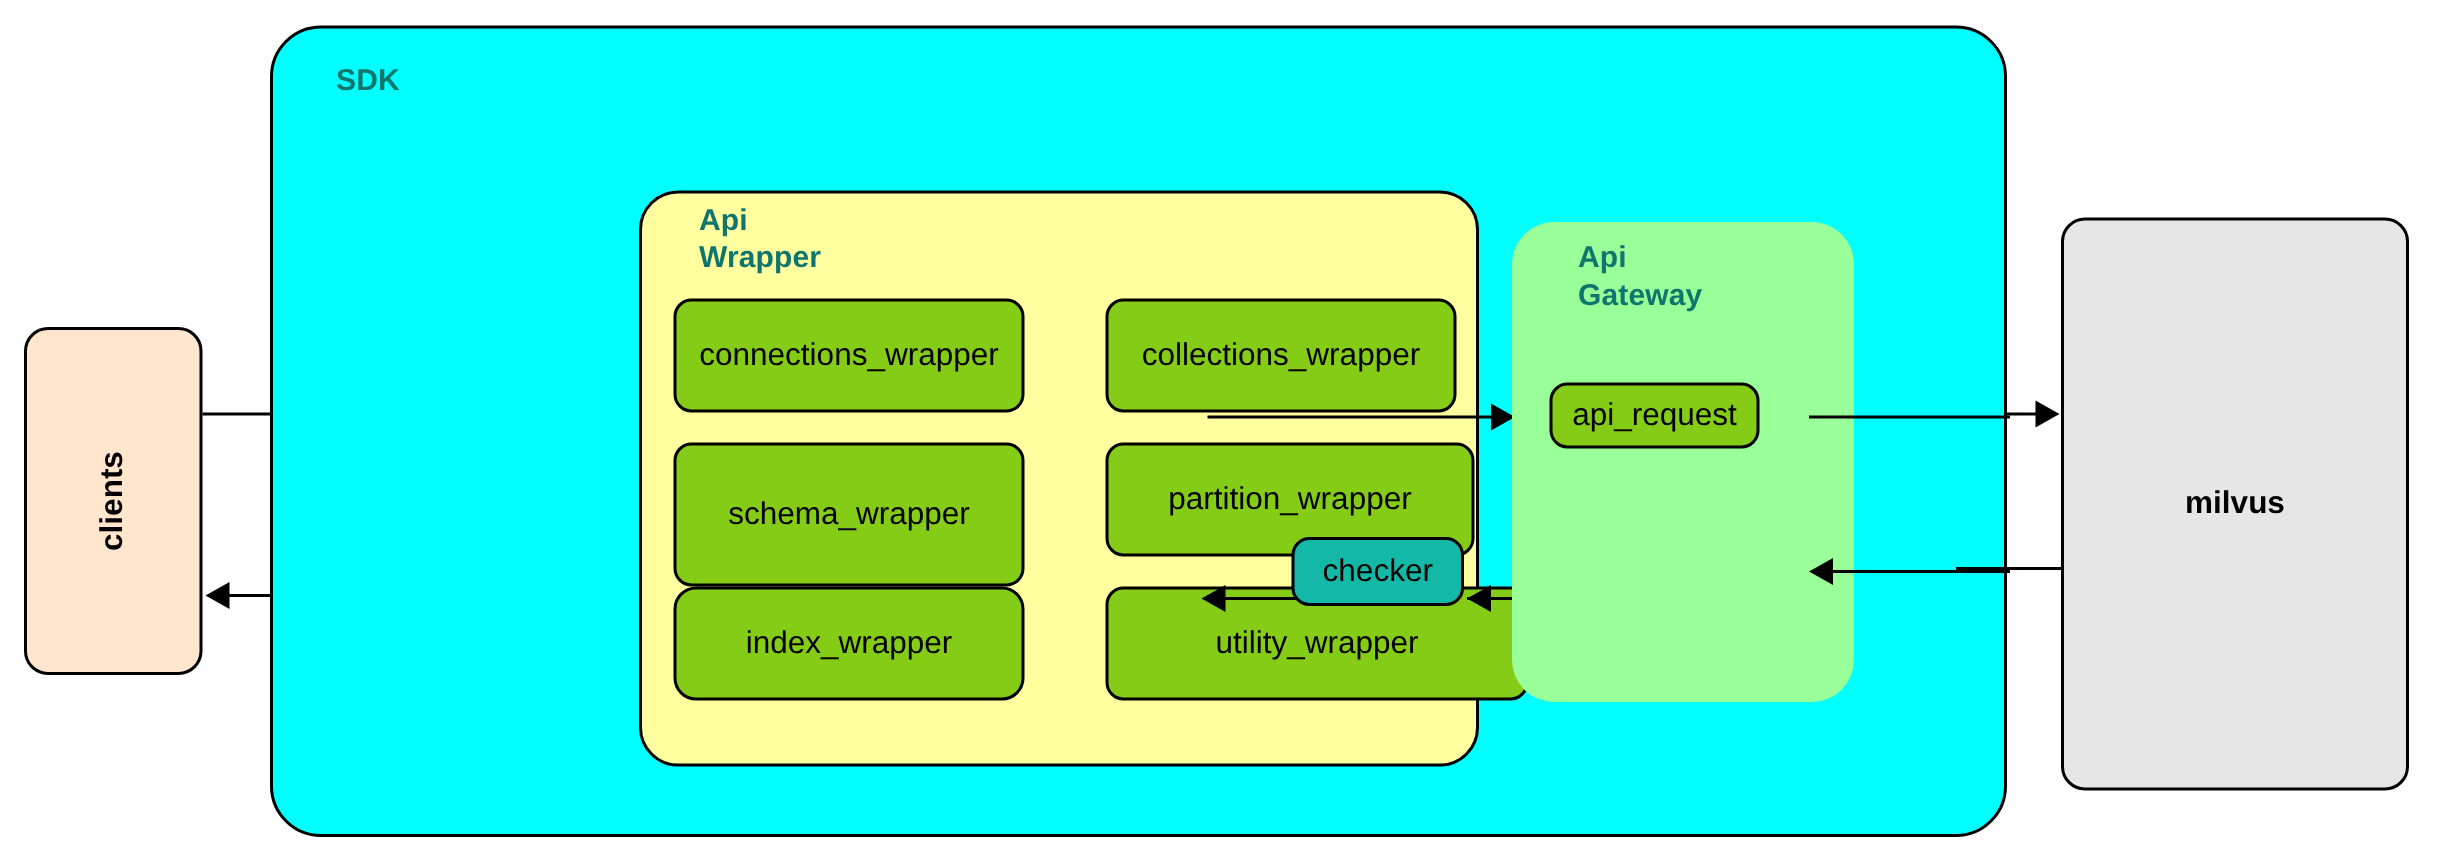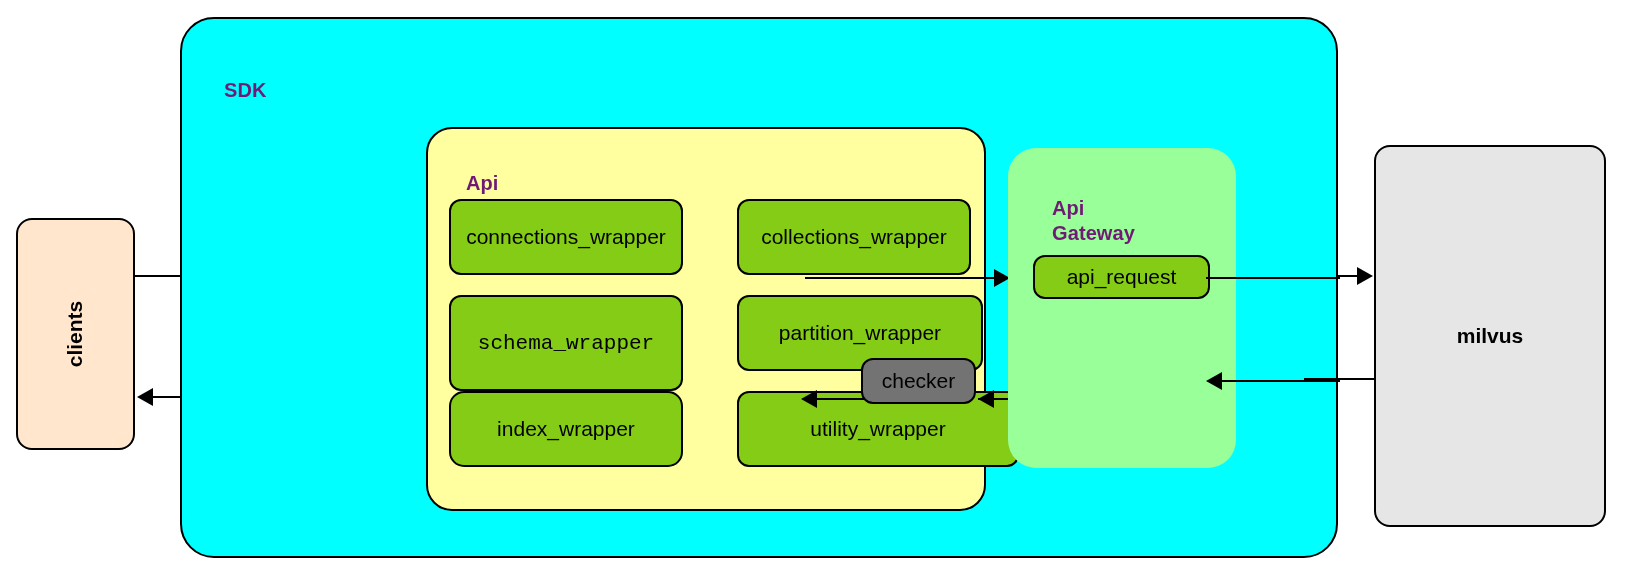--- a/index.html
+++ b/index.html
@@ -47,50 +47,49 @@
     border: none;
     border-radius: 28px;
     display: block;
   }
 
   
   .container-title {
     position: absolute;
     font-weight: bold;
     font-size: 20px;
-    color: #701a75;
+    color: #0f766e;
     line-height: 1.25;
     white-space: pre-line;
     letter-spacing: 0.1px;
-    margin-top: 36px;
   }
   #sdk-title { left: 42px; top: 23px; }
   #api-wrapper-title { left: 38px; top: 6px; }
   #api-gateway-title { left: 44px; top: 12px; text-align: left; }
 
   
   .leaf {
     background: #84cc16;
     border: 2px solid #000000;
     border-radius: 12px;
     font-size: 21px;
     color: #000000;
     text-align: center;
   }
 
   
   #connections-wrapper { left: 21px;  top: 70px;  width: 234px; height: 76px; }
   #collections-wrapper { left: 309px; top: 70px;  width: 234px; height: 76px; }
-  #schema-wrapper      { left: 21px;  top: 166px; width: 234px; height: 96px; font-family: Liberation Mono, monospace; }
+  #schema-wrapper      { left: 21px;  top: 166px; width: 234px; height: 96px; }
   #partition-wrapper   { left: 309px; top: 166px; width: 246px; height: 76px; }
   #index-wrapper       { left: 21px;  top: 262px; width: 234px; height: 76px; border-radius: 15px; }
   #utility-wrapper     { left: 309px; top: 262px; width: 282px; height: 76px; }
 
   
-  #api-request  { left: 25px; top: 107px; width: 177px; height: 44px; }
+  #api-request  { left: 25px; top: 107px; width: 140px; height: 44px; }
   #api-response { left: 25px; top: 210px; width: 173px; height: 44px; }
 
   
   #clients-box {
     left: 16px; top: 218px;
     width: 119px; height: 232px;
     background: #ffe6cc;
     border: 2px solid #000000;
     border-radius: 16px;
   }
@@ -109,21 +108,21 @@
     border-radius: 16px;
   }
   #milvus-label {
     font-weight: bold;
     font-size: 21px;
     color: #000000;
   }
   #checker-box {
     left: 861px; top: 358px;
     width: 115px; height: 46px;
-    background: #737373;
+    background: #14b8a6;
     border: 2px solid #000000;
     border-radius: 12px;
     font-size: 21px;
     color: #000000;
   }
 
   
   .arrow-line {
     position: absolute;
     background: #000000;

